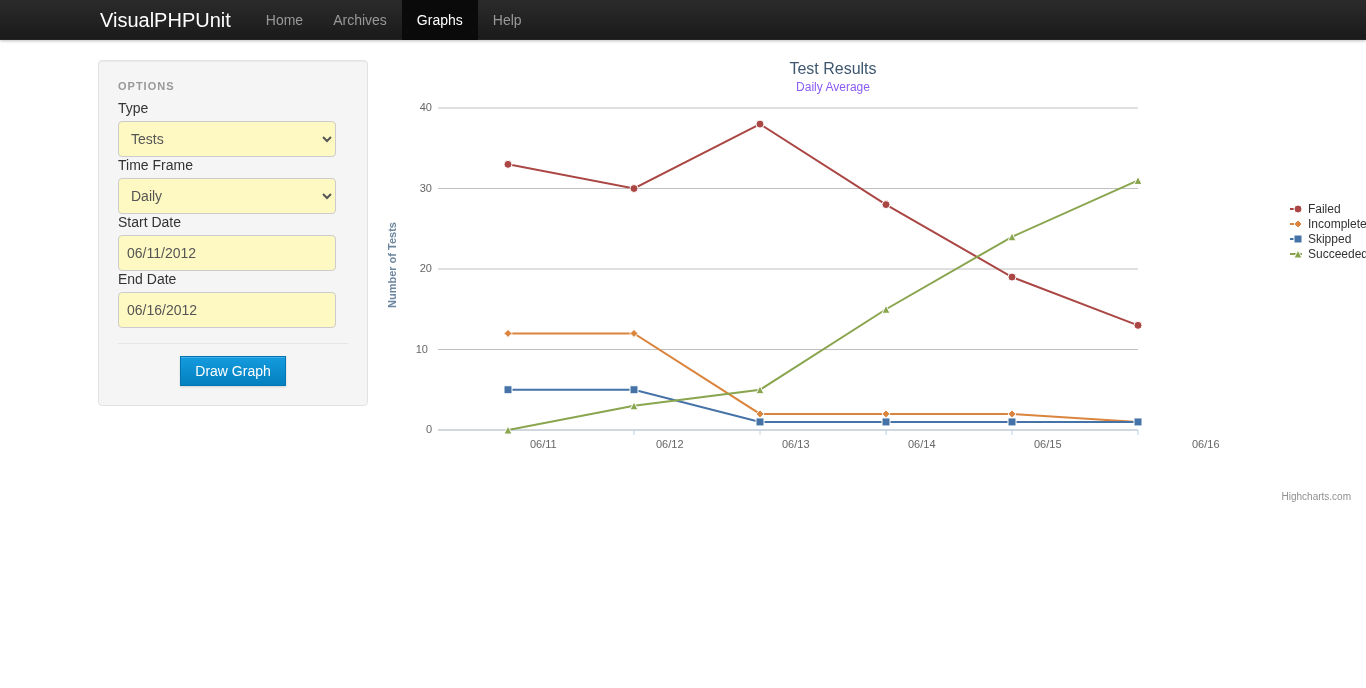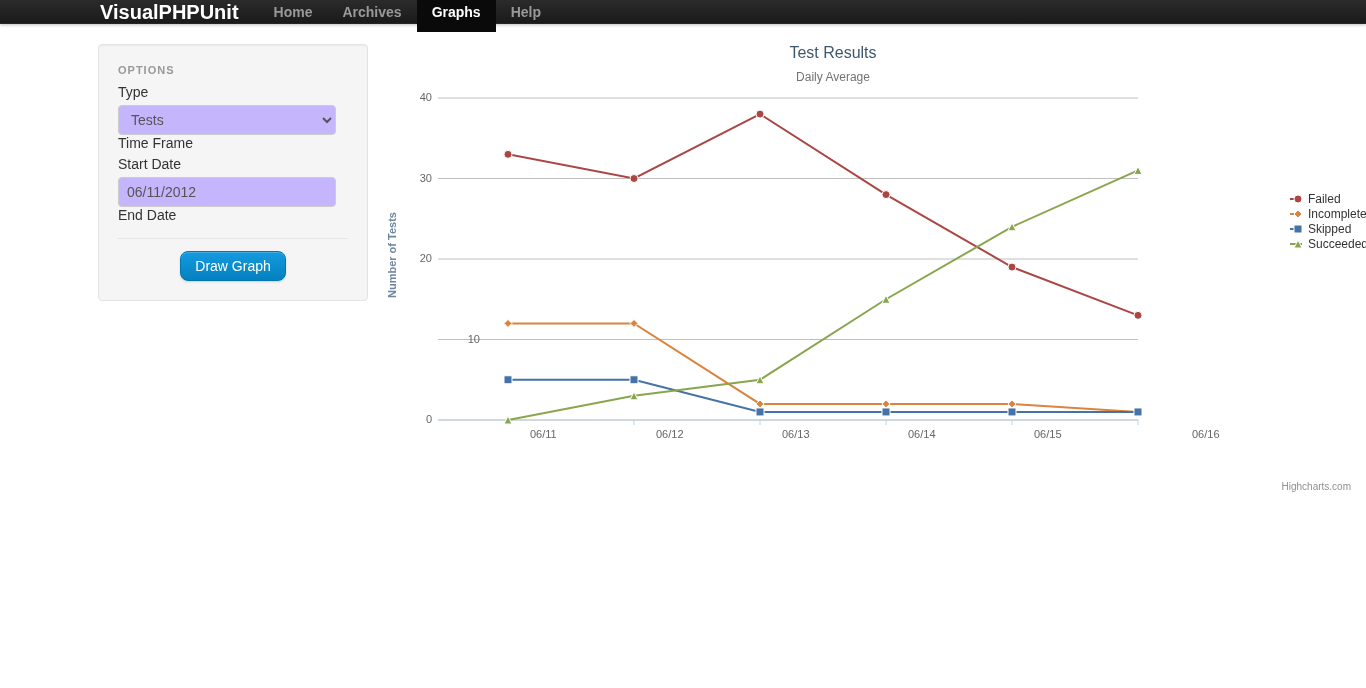--- a/index.html
+++ b/index.html
@@ -7,28 +7,27 @@
     font-family: "Helvetica Neue", Helvetica, Arial, sans-serif;
     font-size: 14px;
     color: #333;
     background: #fff;
     width: 1366px;
     height: 688px;
     overflow: hidden;
   }
   
   .navbar {
-    height: 24px;
+    height: 40px;
     background: linear-gradient(#2b2b2b, #1a1a1a);
     border-bottom: 1px solid #252525;
     box-shadow: 0 1px 3px rgba(0,0,0,0.25);
     display: flex;
     align-items: center;
     padding-left: 100px;
-    font-weight: bold;
   }
   .navbar .brand {
     color: #ffffff;
     font-size: 20px;
     line-height: 40px;
     padding-right: 20px;
     cursor: pointer;
   }
   .navbar .nav-item {
     color: #999999;
@@ -74,50 +73,50 @@
   }
   .form-group { }
   .form-label {
     font-size: 14px;
     color: #333;
     display: block;
     margin-bottom: 5px;
   }
   select.form-control, input.form-control {
     width: 218px;
-    height: 30px;
+    height: 36px;
     padding: 4px 8px;
     font-size: 14px;
     color: #555;
-    background: #c4b5fd;
+    background: #fef9c3;
     border: 1px solid #ccc;
     border-radius: 4px;
     outline: none;
   }
   select.form-control { appearance: menulist; }
   .hr { border: none; border-top: 1px solid #e5e5e5; margin: 15px 0 12px; }
   .btn-primary {
     display: block;
     margin: 0 auto;
     background: linear-gradient(#149bdf, #0480be);
     color: #fff;
     border: 1px solid #0077b3;
-    border-radius: 8px;
+    border-radius: 0;
     padding: 6px 14px;
     font-size: 14px;
     cursor: pointer;
     box-shadow: inset 0 1px 0 rgba(255,255,255,0.2), 0 1px 2px rgba(0,0,0,0.15);
   }
   
   .chart-title {
     text-align: center;
     font-family: Verdana, Geneva, sans-serif;
   }
   .chart-title .t1 { color: #3E576F; font-size: 16px; }
-  .chart-title .t2 { color: #737373; font-size: 12px; margin-top: 8px; }
+  .chart-title .t2 { color: #8b5cf6; font-size: 12px; margin-top: 2px; }
   .chart-wrap {
     position: relative;
     width: 870px;
     height: 400px;
     margin-top: 4px;
   }
   .chart-svg { position: absolute; left: 0; top: 0; }
   .y-axis-label {
     position: absolute;
     left: -12px;
@@ -176,29 +175,33 @@
 
       <div class="form-group">
         <label class="form-label">Type</label>
         <select class="form-control">
           <option>Tests</option>
         </select>
       </div>
 
       <div class="form-group">
         <label class="form-label">Time Frame</label>
+        <select class="form-control">
+          <option>Daily</option>
+        </select>
       </div>
 
       <div class="form-group">
         <label class="form-label">Start Date</label>
         <input class="form-control" type="text" value="06/11/2012" style="">
       </div>
 
       <div class="form-group">
         <label class="form-label">End Date</label>
+        <input class="form-control" type="text" value="06/16/2012" style="">
       </div>
 
       <hr class="hr">
 
       <button class="btn-primary">Draw Graph</button>
     </div>
   </div>
 
   <div class="main">
     <div class="chart-title">
@@ -245,21 +248,21 @@
           <path d="M 110 332 L 236 307.85 L 362 291.75 L 488 211.25 L 614 138.8 L 740 82.44999999999999" fill="none" stroke="#89A54E" stroke-width="2"></path>
           <path d="M 110 328 L 114 336 L 106 336 Z" fill="#89A54E" stroke="#fff" stroke-width="1"></path>
           <path d="M 236 303.85 L 240 311.85 L 232 311.85 Z" fill="#89A54E" stroke="#fff" stroke-width="1"></path>
           <path d="M 362 287.75 L 366 295.75 L 358 295.75 Z" fill="#89A54E" stroke="#fff" stroke-width="1"></path>
           <path d="M 488 207.25 L 492 215.25 L 484 215.25 Z" fill="#89A54E" stroke="#fff" stroke-width="1"></path>
           <path d="M 614 134.8 L 618 142.8 L 610 142.8 Z" fill="#89A54E" stroke="#fff" stroke-width="1"></path>
           <path d="M 740 78.44999999999999 L 744 86.44999999999999 L 736 86.44999999999999 Z" fill="#89A54E" stroke="#fff" stroke-width="1"></path>
         </svg>
       <div id="ytick-labels">
           <div class="tick-label" style="right: 836px; top: 325px;">0</div>
-          <div class="tick-label" style="right: 788px; top: 244.5px;">10</div>
+          <div class="tick-label" style="right: 840px; top: 244.5px;">10</div>
           <div class="tick-label" style="right: 836px; top: 164px;">20</div>
           <div class="tick-label" style="right: 836px; top: 83.5px;">30</div>
           <div class="tick-label" style="right: 836px; top: 3px;">40</div>
         </div>
       <div id="xtick-labels">
           <div class="tick-label" style="left: 92px; top: 340px;">06/11</div>
           <div class="tick-label" style="left: 218px; top: 340px;">06/12</div>
           <div class="tick-label" style="left: 344px; top: 340px;">06/13</div>
           <div class="tick-label" style="left: 470px; top: 340px;">06/14</div>
           <div class="tick-label" style="left: 596px; top: 340px;">06/15</div>

